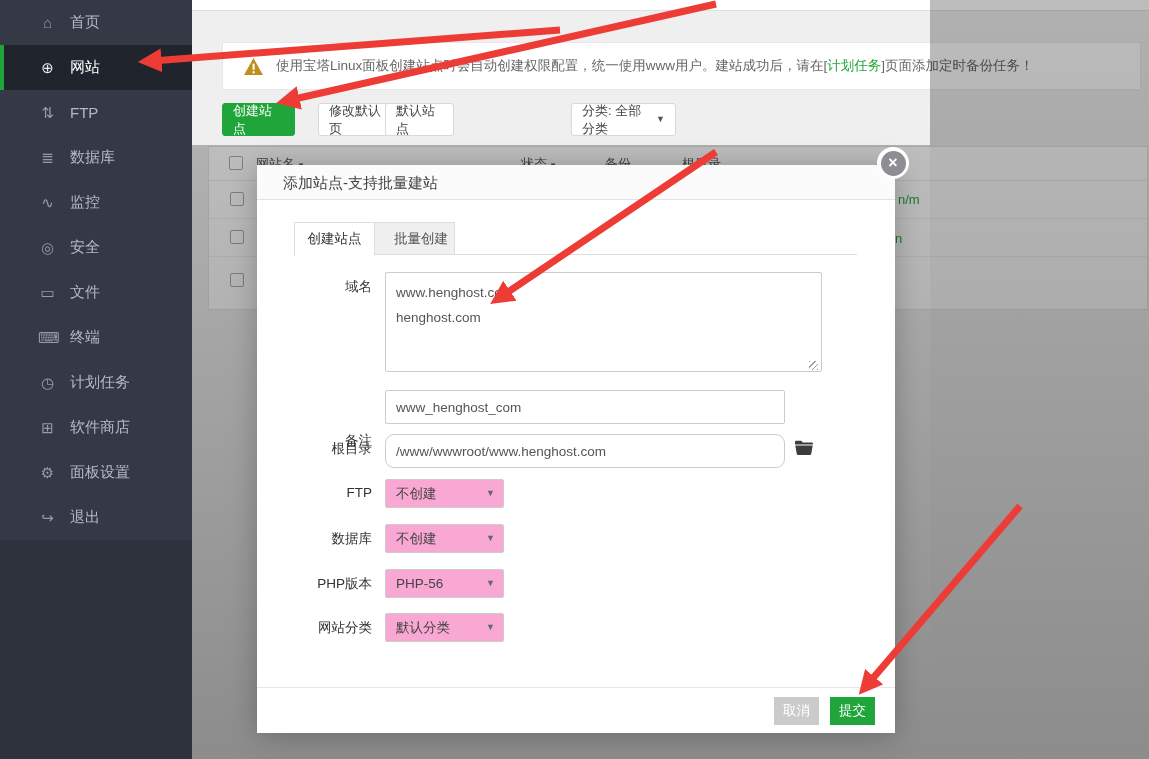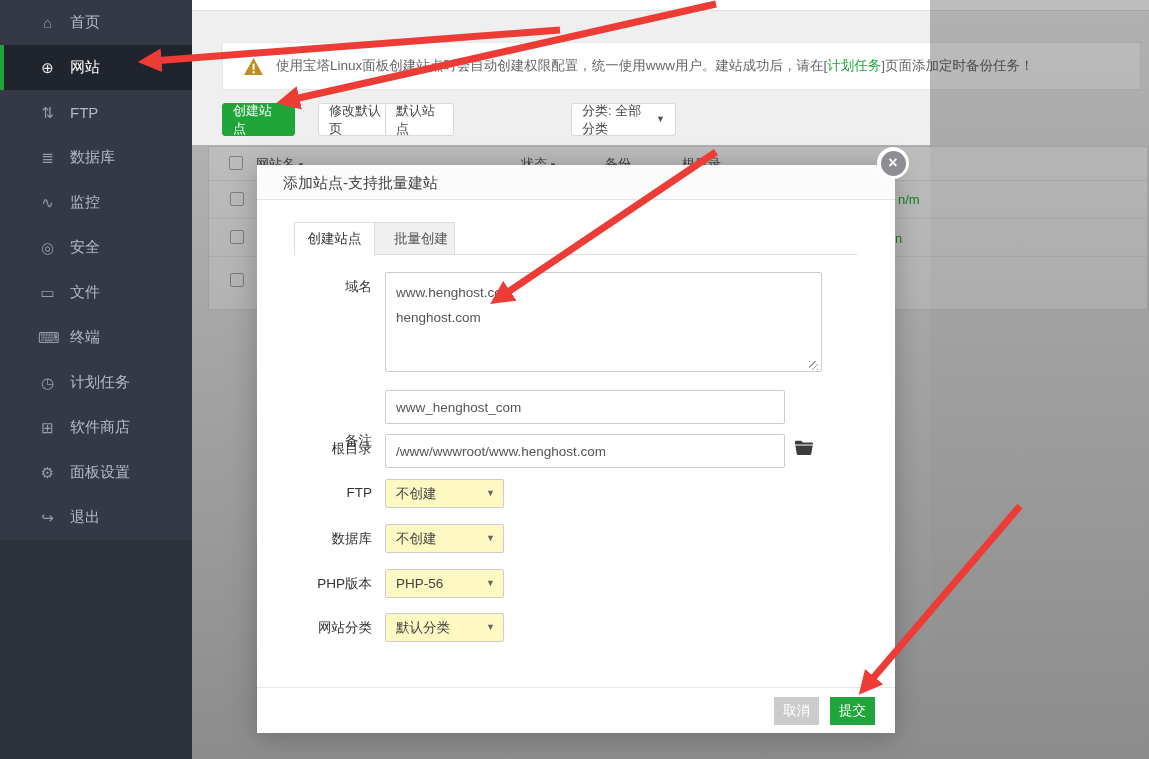--- a/index.html
+++ b/index.html
@@ -65,24 +65,24 @@
               color:#333;height:34px;z-index:2;}
   #tab-batch{left:81px;width:80px;background:#f0f0f0;border:1px solid #ddd;border-left:none;color:#555;padding-left:13px;}
   .flabel{position:absolute;width:95px;text-align:right;font-size:13.5px;color:#333;left:20px;}
   .finput{position:absolute;left:128px;box-sizing:border-box;border:1px solid #ccc;border-radius:2px;
           background:#fff;color:#555;font-size:13.5px;padding:16px 10px;
           font-family:"Liberation Sans","DejaVu Sans",sans-serif;outline:none;}
   #f-domain{top:107px;width:437px;height:100px;resize:none;padding:7px 10px;line-height:25px;color:#555;}
   #domain-resize{position:absolute;left:552px;top:196px;width:9px;height:9px;
       background:repeating-linear-gradient(135deg,#999 0 1px,transparent 1px 4px);}
   #f-note{top:225px;width:400px;height:29px;}
-  #f-root{top:269px;width:400px;height:29px;}
+  #f-root{top:269px;width:400px;height:29px;border-radius:9px;}
   #root-folder{position:absolute;left:538px;top:275px;width:18px;height:15px;}
   .fselect{position:absolute;left:128px;width:119px;height:29px;box-sizing:border-box;border:1px solid #ccc;
-           border-radius:2px;background:#fef9c3;display:flex;align-items:center;cursor:pointer;}
+           border-radius:2px;background:#f9a8d4;display:flex;align-items:center;cursor:pointer;}
   .fselect .val{margin-left:10px;font-size:13.5px;color:#444;flex:1;}
   .fselect .caret{margin-right:8px;color:#666;}
   #modal-footer{position:absolute;left:0;top:522px;width:100%;height:46px;border-top:1px solid #e8e8e8;
                 box-sizing:border-box;background:#fff;}
   .mbtn{position:absolute;top:9px;width:45px;height:28px;border:none;border-radius:0;color:#fff;
         font-size:13.5px;display:flex;align-items:center;justify-content:center;cursor:pointer;}
   #btn-cancel{left:517px;background:#cbcbcb;}
   #btn-submit{left:573px;background:#20a53a;}
 
   #arrows{position:absolute;left:0;top:0;width:1149px;height:759px;z-index:60;pointer-events:none;}

